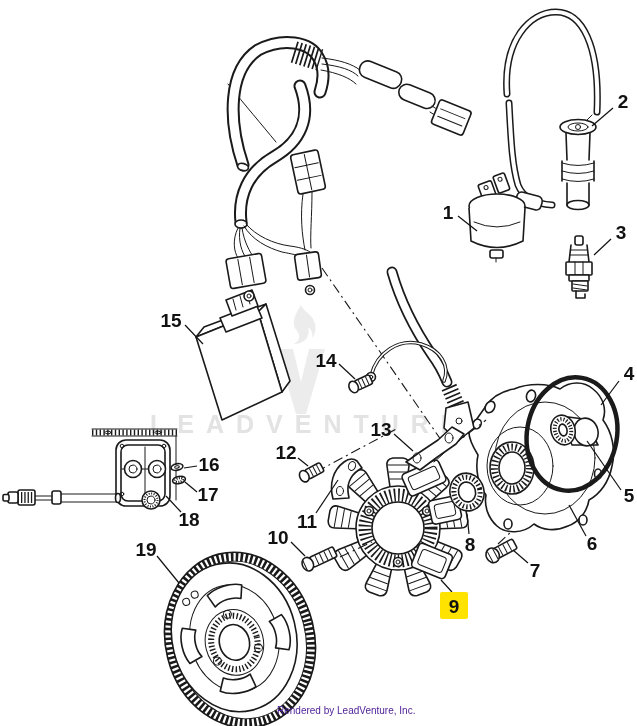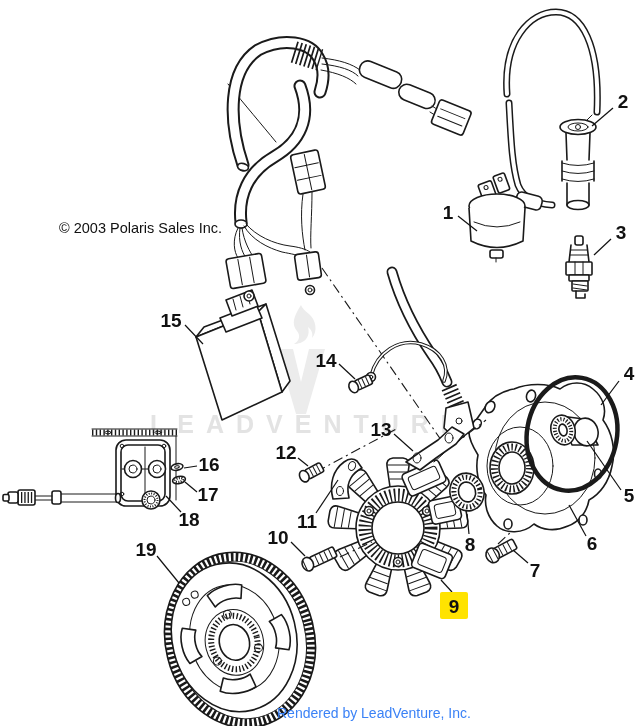--- a/index.html
+++ b/index.html
@@ -1,21 +1,21 @@
 <!DOCTYPE html>
 <html><head>
 <meta charset="utf-8">
 <style>
   html,body{margin:0;padding:0;background:#fff;}
   .stage{position:relative;width:637px;height:726px;background:#fff;overflow:hidden;
          font-family:"Liberation Sans",sans-serif;}
   .wm-word{position:absolute;left:150px;top:410px;font-weight:bold;font-size:25px;
            letter-spacing:12px;color:#e3e3e3;user-select:none;}
   .copyright{position:absolute;left:59px;top:220px;font-size:14.5px;color:#111;}
-  .footer{position:absolute;left:277px;top:705px;font-size:14px;color:#3b82f6;}
+  .footer{position:absolute;left:277px;top:705px;font-size:10px;color:#4c1d95;}
   svg.diagram{position:absolute;left:0;top:0;}
   .ln{fill:none;stroke:#1a1a1a;stroke-width:1.6;stroke-linecap:round;stroke-linejoin:round;}
   .thin{fill:none;stroke:#1a1a1a;stroke-width:1;stroke-linecap:round;}
   .fw{fill:#ffffff;stroke:#1a1a1a;stroke-width:1.6;stroke-linejoin:round;}
   .tb{fill:none;stroke:#1a1a1a;stroke-linecap:round;}
   .tw{fill:none;stroke:#ffffff;stroke-linecap:round;}
   .hb{fill:none;stroke:#1a1a1a;}
   .dash{fill:none;stroke:#1a1a1a;stroke-width:1.1;stroke-dasharray:10 4 2 4;}
   .lead line{stroke:#111;stroke-width:1.2;}
   .plabel{font-family:"Liberation Sans",sans-serif;font-weight:bold;font-size:19px;
@@ -369,15 +369,14 @@
       <text class="plabel" x="381" y="436">13</text>
       <text class="plabel" x="326" y="367">14</text>
       <text class="plabel" x="171" y="327">15</text>
       <text class="plabel" x="209" y="471">16</text>
       <text class="plabel" x="208" y="501">17</text>
       <text class="plabel" x="189" y="526">18</text>
       <text class="plabel" x="146" y="556">19</text>
     </g>
   </svg>
 
-  <div class="copyright">© 2003 Polaris Sales Inc.</div>
   <div class="footer">Rendered by LeadVenture, Inc.</div>
 </div>
 
 </body></html>

